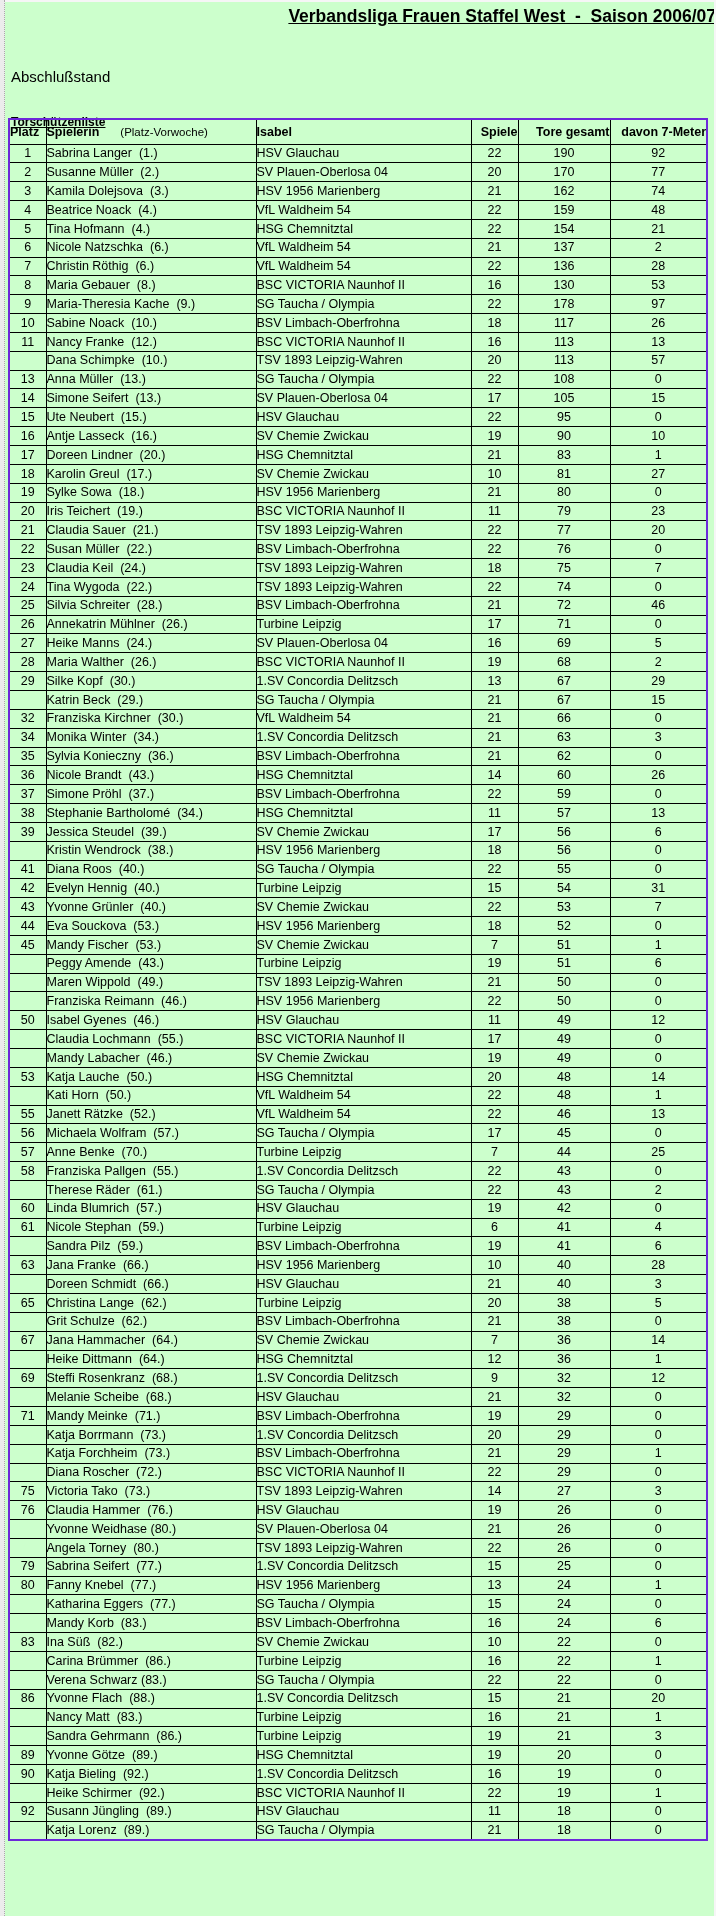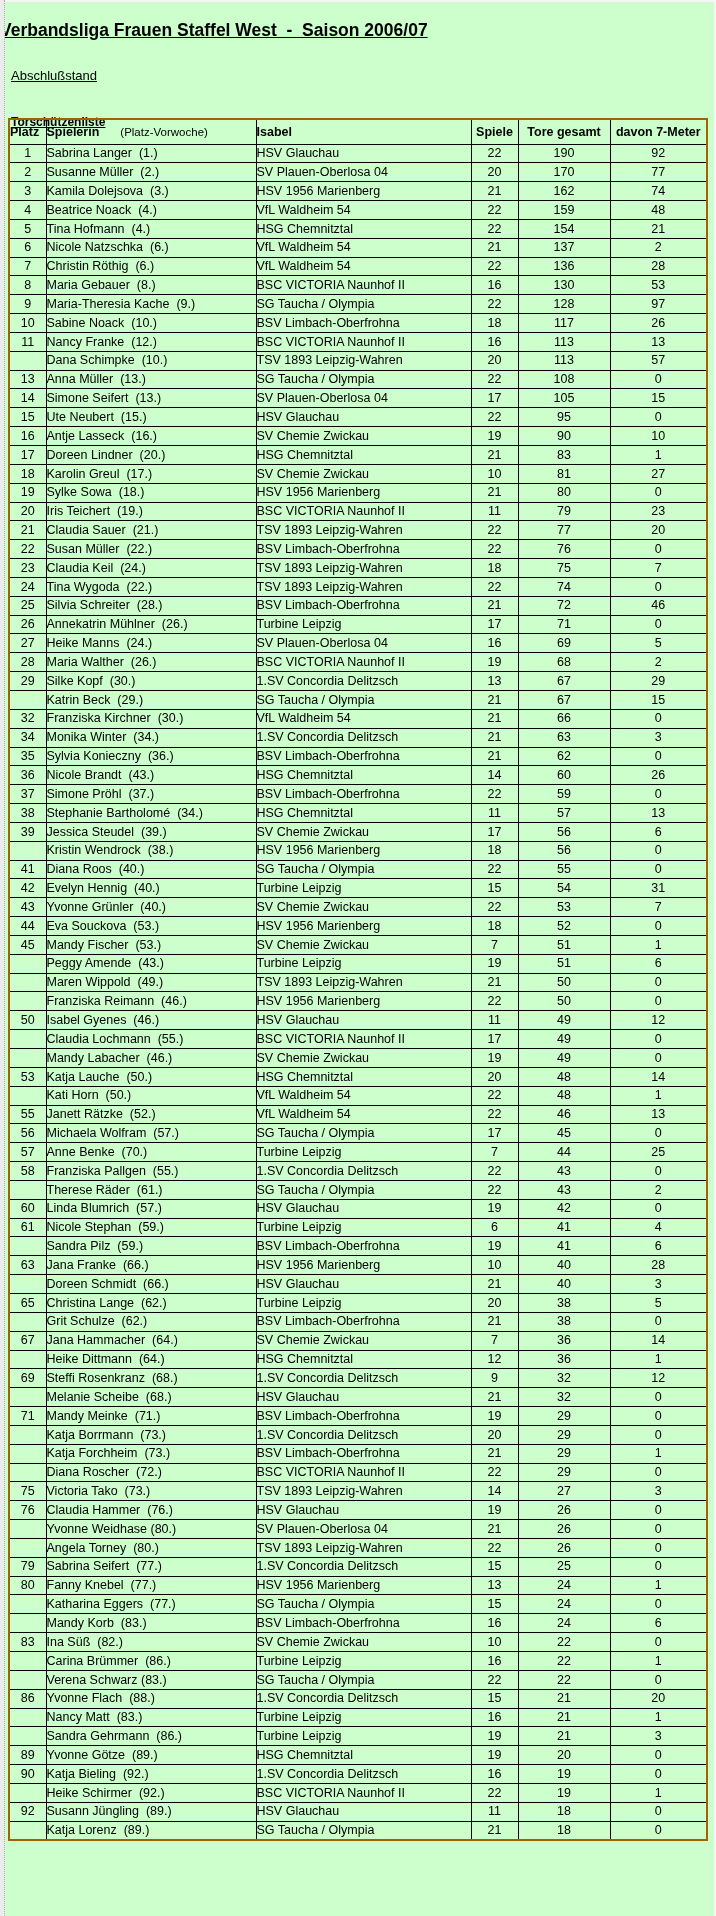--- a/index.html
+++ b/index.html
@@ -19,42 +19,41 @@
   .edge-top {
     position: absolute; left: 0; top: 0; right: 0;
     height: 2px; background: #f6f6f6;
   }
   .edge-right {
     position: absolute; right: 0; top: 0; bottom: 0;
     width: 2px; background: #f6f6f6;
   }
   .title {
     margin: 0;
-    padding-top: 20px;
-    text-align: left;
+    padding-top: 6px;
+    text-align: right;
     font-size: 17.5px;
     font-weight: bold;
     text-decoration: underline;
     white-space: pre;
   }
   .subtitle {
     position: absolute; left: 11px; top: 68px;
-    font-size: 13px;
-    text-decoration: underline;
+    font-size: 15px;
   }
   .list-title {
     position: absolute; left: 11px; top: 99px;
     font-size: 12px; font-weight: bold; text-decoration: underline; margin-top: 16px;
   }
   table.scorers {
     position: absolute; left: 8px; top: 118px;
     width: 698px;
     border-collapse: collapse;
     table-layout: fixed;
-    border: 2px solid #a16207;
+    border: 2px solid #6d28d9;
   }
   table.scorers th, table.scorers td {
     border: 1px solid #000;
     font-size: 12.5px;
     line-height: 1;
     white-space: pre;
     overflow: hidden;
     box-sizing: border-box;
     padding: 0;
     vertical-align: middle;
@@ -66,21 +65,21 @@
     text-align: left;
   }
   tbody td { height: 18.85px; }
   .col-platz    { width: 37px;  text-align: center; }
   .col-spielerin{ width: 210px; text-align: left; padding-left: 4px; }
   .col-verein   { width: 215px; text-align: left; padding-left: 4px; }
   .col-spiele   { width: 47px;  text-align: center; }
   .col-tore     { width: 92px;  text-align: center; }
   .col-meter    { width: 97px;  text-align: center; }
   thead .col-platz { text-align: left; padding-left: 3px; }
-  thead .col-spiele, thead .col-tore, thead .col-meter { text-align: center; }
+  thead .col-spiele, thead .col-tore, thead .col-meter { text-align: right; }
   .hdr-sub { font-size: 11.5px; font-weight: normal; margin-left: 21px; }
 </style>
 </head>
 <body>
 
 <div class="edge-top"></div>
 <div class="edge-left"></div>
 <div class="edge-right"></div>
 
 <h1 class="title">Verbandsliga Frauen Staffel West  -  Saison 2006/07</h1>
@@ -171,21 +170,21 @@
         <td class="col-verein">BSC VICTORIA Naunhof II</td>
         <td class="col-spiele">16</td>
         <td class="col-tore">130</td>
         <td class="col-meter">53</td>
       </tr>
       <tr>
         <td class="col-platz">9</td>
         <td class="col-spielerin">Maria-Theresia Kache  (9.)</td>
         <td class="col-verein">SG Taucha / Olympia</td>
         <td class="col-spiele">22</td>
-        <td class="col-tore">128</td>
+        <td class="col-tore">178</td>
         <td class="col-meter">97</td>
       </tr>
       <tr>
         <td class="col-platz">10</td>
         <td class="col-spielerin">Sabine Noack  (10.)</td>
         <td class="col-verein">BSV Limbach-Oberfrohna</td>
         <td class="col-spiele">18</td>
         <td class="col-tore">117</td>
         <td class="col-meter">26</td>
       </tr>

